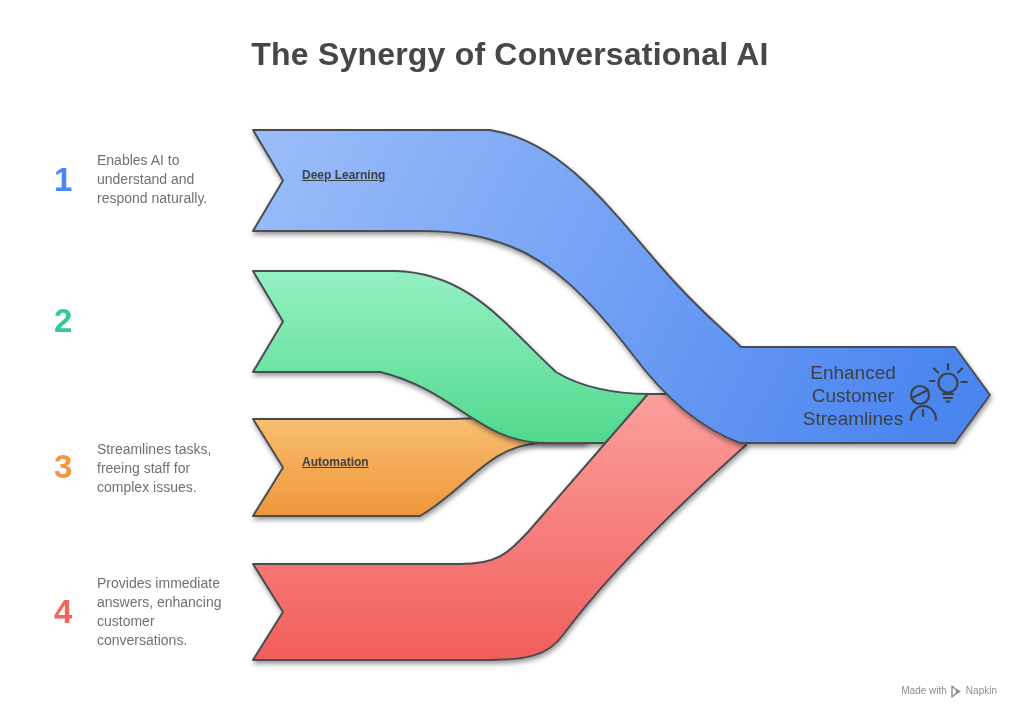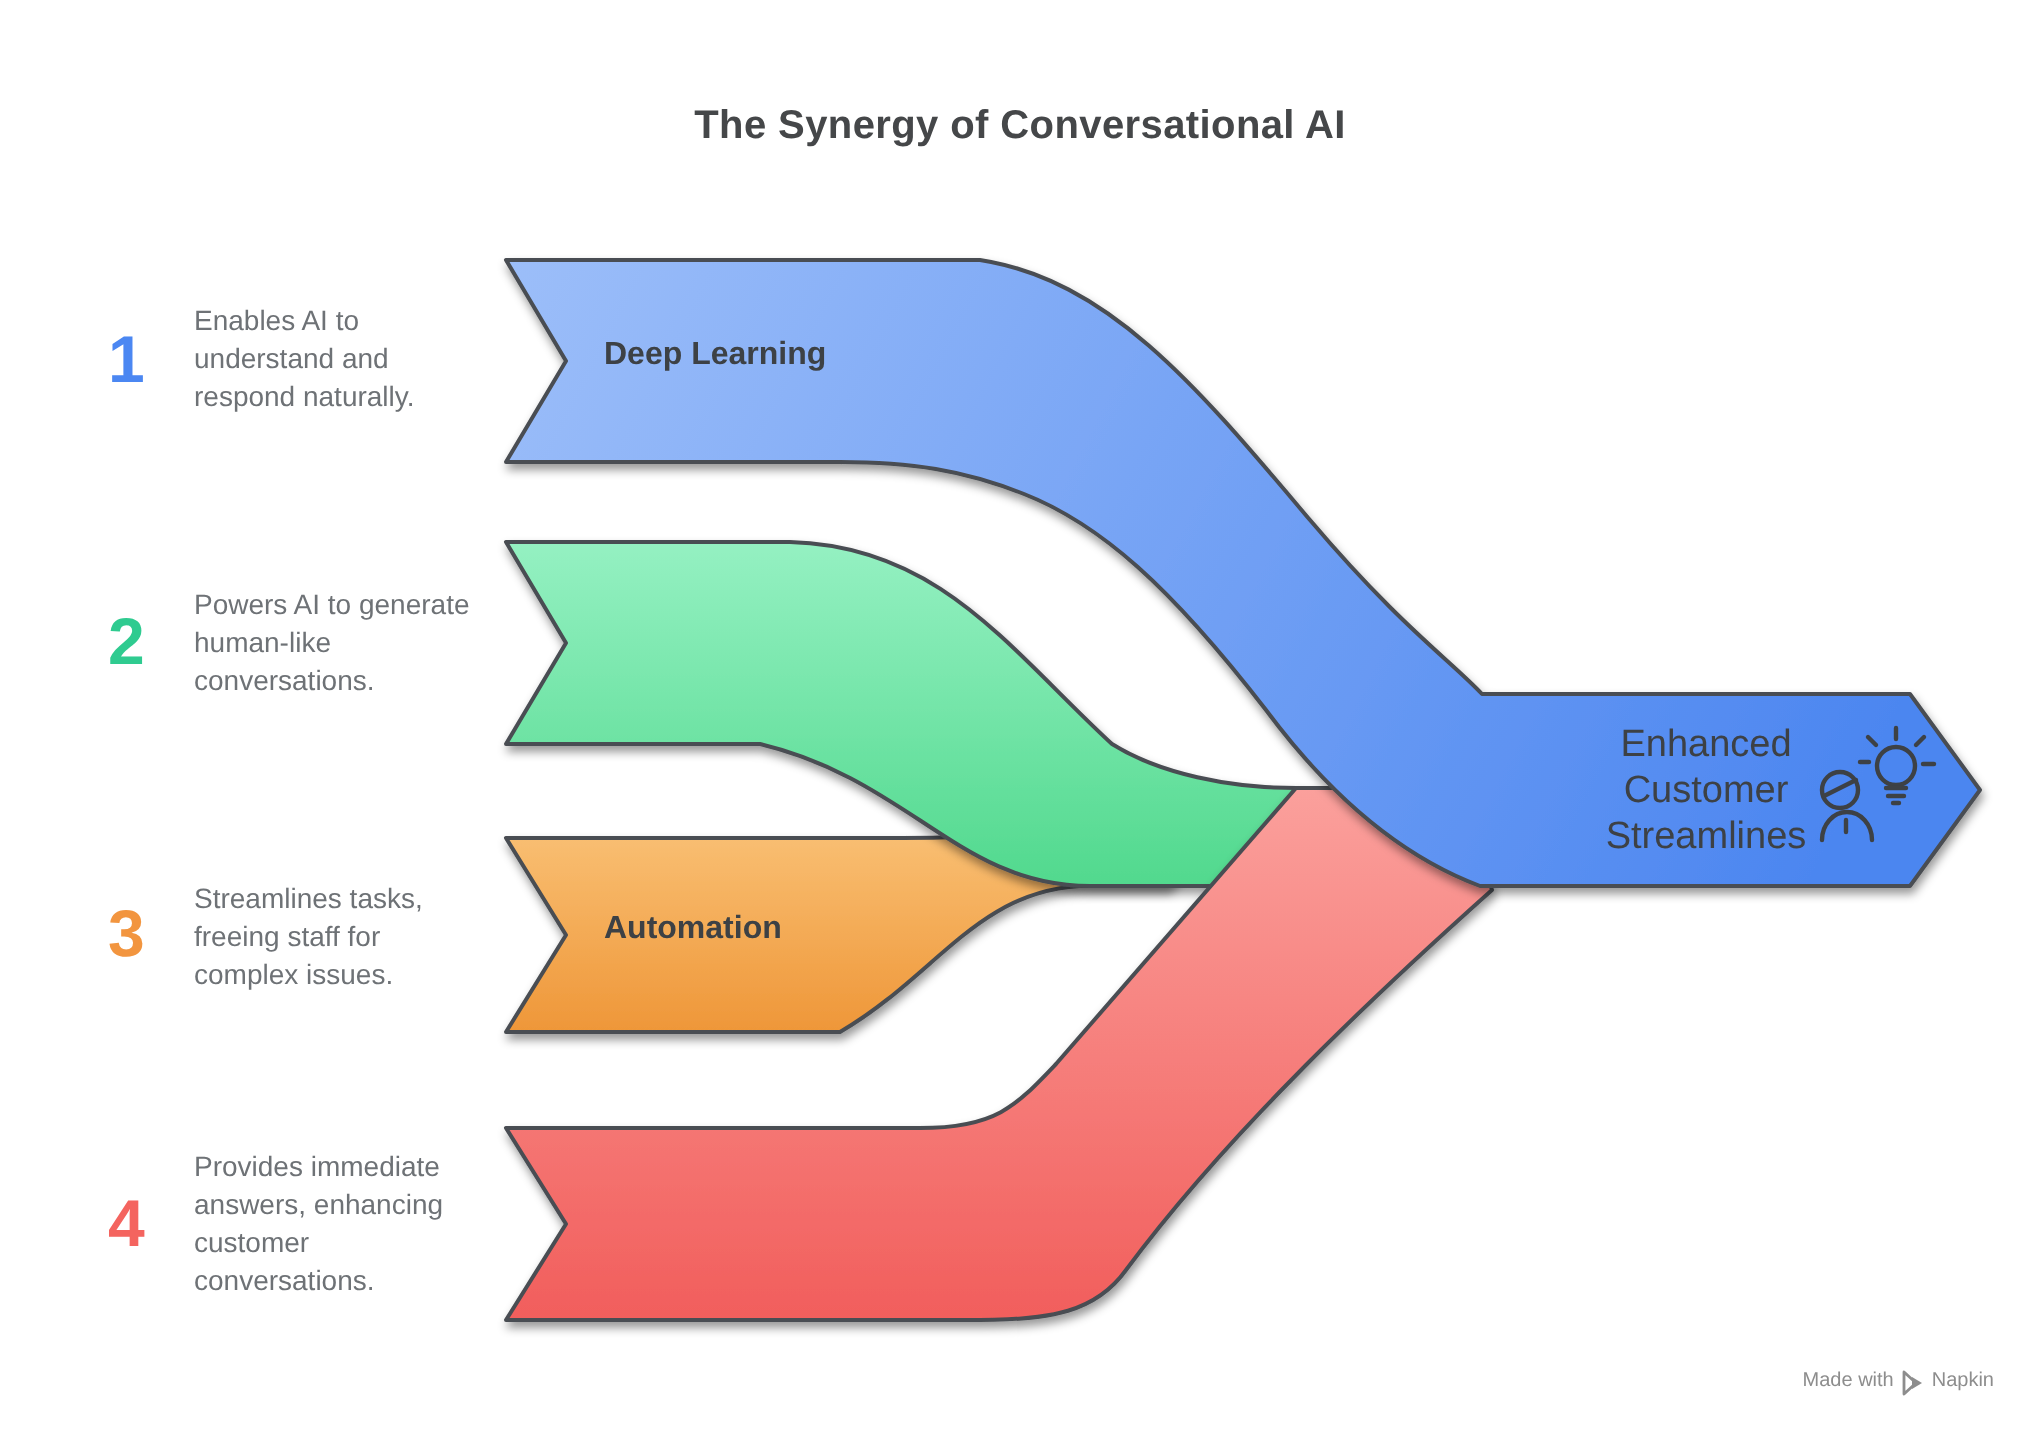--- a/index.html
+++ b/index.html
@@ -2,34 +2,34 @@
 <html><head>
 <meta charset="utf-8">
 <style>
   html,body{margin:0;padding:0;background:#ffffff;}
   #canvas{
     position:relative;width:1020px;height:721px;overflow:hidden;background:#ffffff;
     font-family:"Liberation Sans",sans-serif;
   }
   #flow-svg{position:absolute;left:0;top:0;width:1020px;height:721px;}
   .title{
-    position:absolute;left:0;top:52px;width:1020px;text-align:center;
-    font-size:20px;font-weight:700;color:#454749;letter-spacing:.2px;
+    position:absolute;left:0;top:36px;width:1020px;text-align:center;
+    font-size:32px;font-weight:700;color:#454749;letter-spacing:.2px;
   }
   .step-number{
     position:absolute;left:54px;width:34px;
     font-size:33px;font-weight:700;line-height:1.1;
   }
   .step-desc{
     position:absolute;left:97px;width:140px;
     font-size:14px;line-height:1.36;color:#6e7276;
   }
   .band-label{
     position:absolute;left:302px;
-    font-size:16px;font-weight:700;line-height:1.16;color:#3d4145;
+    font-size:12px;font-weight:700;line-height:1.16;color:#3d4145;text-decoration:underline;
   }
   .outcome-label{
     position:absolute;left:792px;top:361px;width:122px;text-align:center;
     font-size:19px;font-weight:500;line-height:1.22;color:#3d4145;
   }
   .footer{
     position:absolute;right:23px;top:685px;height:14px;
     display:flex;align-items:flex-start;gap:4px;
     font-size:10px;color:#8d8d8d;
   }
@@ -101,21 +101,20 @@
       <path d="M 934.5,381 L 930,381"></path>
     </g>
   </svg>
 
   <div id="num1" class="step-number" style="color: rgb(75, 135, 242);">1</div>
   <div id="num2" class="step-number" style="color: rgb(47, 203, 144);">2</div>
   <div id="num3" class="step-number" style="color: rgb(242, 149, 63);">3</div>
   <div id="num4" class="step-number" style="color: rgb(244, 100, 95);">4</div>
 
   <div id="desc1" class="step-desc">Enables AI to understand and respond naturally.</div>
-  <div id="desc2" class="step-desc">Powers AI to generate human-like conversations.</div>
   <div id="desc3" class="step-desc">Streamlines tasks, freeing staff for complex issues.</div>
   <div id="desc4" class="step-desc">Provides immediate answers, enhancing customer conversations.</div>
 
   <div id="blabel1" class="band-label">Deep Learning</div>
   <div id="blabel3" class="band-label">Automation</div>
 
   <div class="outcome-label">Enhanced Customer Streamlines</div>
 
   <div class="footer">
     <span>Made with</span>

